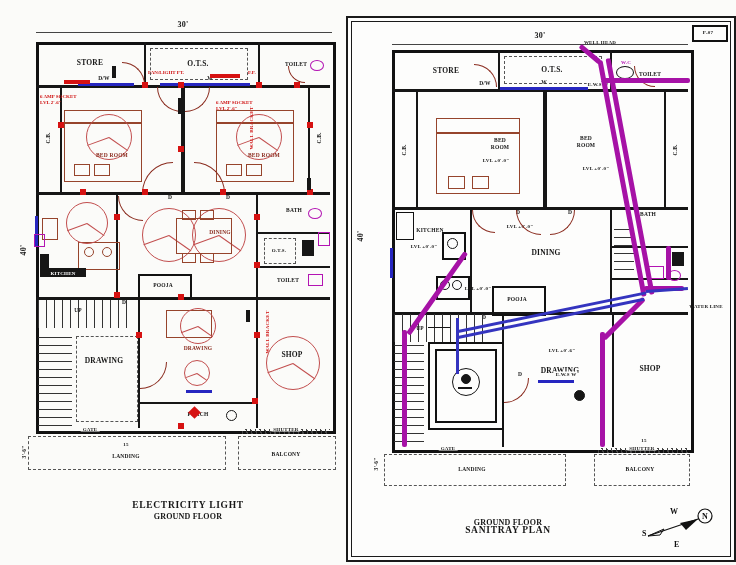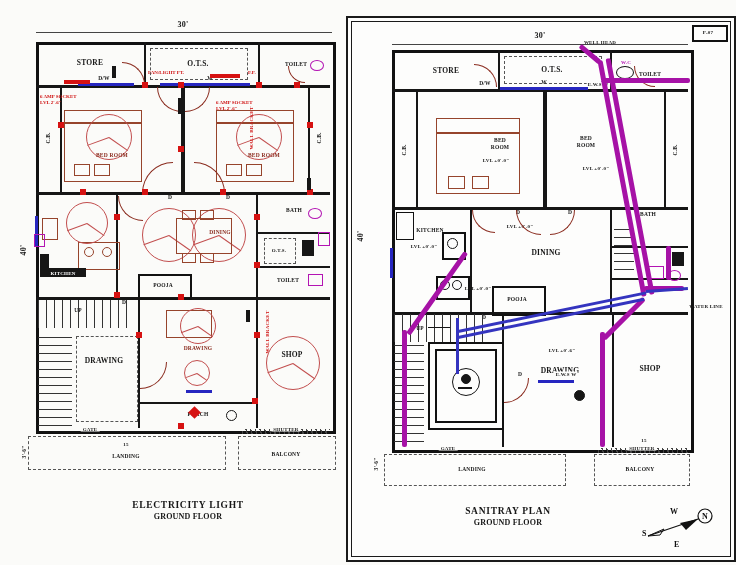--- a/index.html
+++ b/index.html
@@ -347,21 +347,21 @@
     <div class="pipev" style="left:252px;top:314px;height:115px"></div>
     <div class="pipe" style="left:118px;top:232px;width:100px;transform:rotate(125.3deg)"></div>
     <div class="pipev" style="left:54px;top:312px;height:117px"></div>
     <div class="pipev" style="left:318px;top:228px;height:34px"></div>
 
     <div class="bp" style="left:110px;top:312px;width:192px;transform:rotate(-11.6deg)"></div>
     <div class="bp" style="left:110px;top:318px;width:190px;transform:rotate(-11.6deg)"></div>
     <div class="bp" style="left:298px;top:272px;width:42px;transform:rotate(-4deg)"></div>
     <div class="bpv" style="left:108px;top:300px;height:56px"></div>
 
-    <div class="lbl big" style="left:160px;top:493px">SANITRAY PLAN</div>
+    <div class="lbl big" style="left:160px;top:512px">SANITRAY PLAN</div>
     <div class="lbl med" style="left:160px;top:504px">GROUND FLOOR</div>
 
     <svg width="76" height="48" style="position:absolute;left:292px;top:484px">
       <line x1="8" y1="34" x2="58" y2="17" stroke="#111" stroke-width="1.3"></line>
       <polygon points="58,17 40,21 46,28" fill="#111"></polygon>
       <polygon points="8,34 24,27 20,33" fill="none" stroke="#111" stroke-width="1"></polygon>
       <circle cx="65" cy="14" r="7" fill="none" stroke="#111" stroke-width="1.2"></circle>
       <text x="62" y="17" font-size="8" font-weight="bold" fill="#111" font-family="Liberation Serif, serif">N</text>
       <text x="30" y="12" font-size="8" font-weight="bold" fill="#111" font-family="Liberation Serif, serif">W</text>
       <text x="2" y="34" font-size="8" font-weight="bold" fill="#111" font-family="Liberation Serif, serif">S</text>

